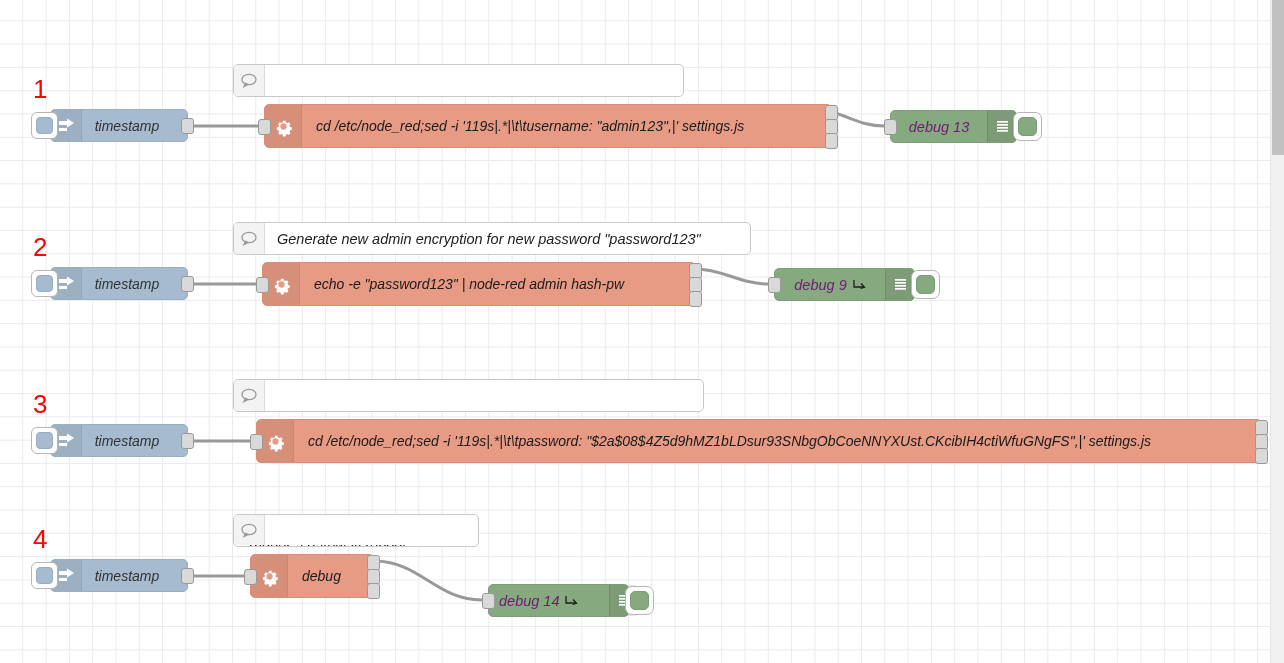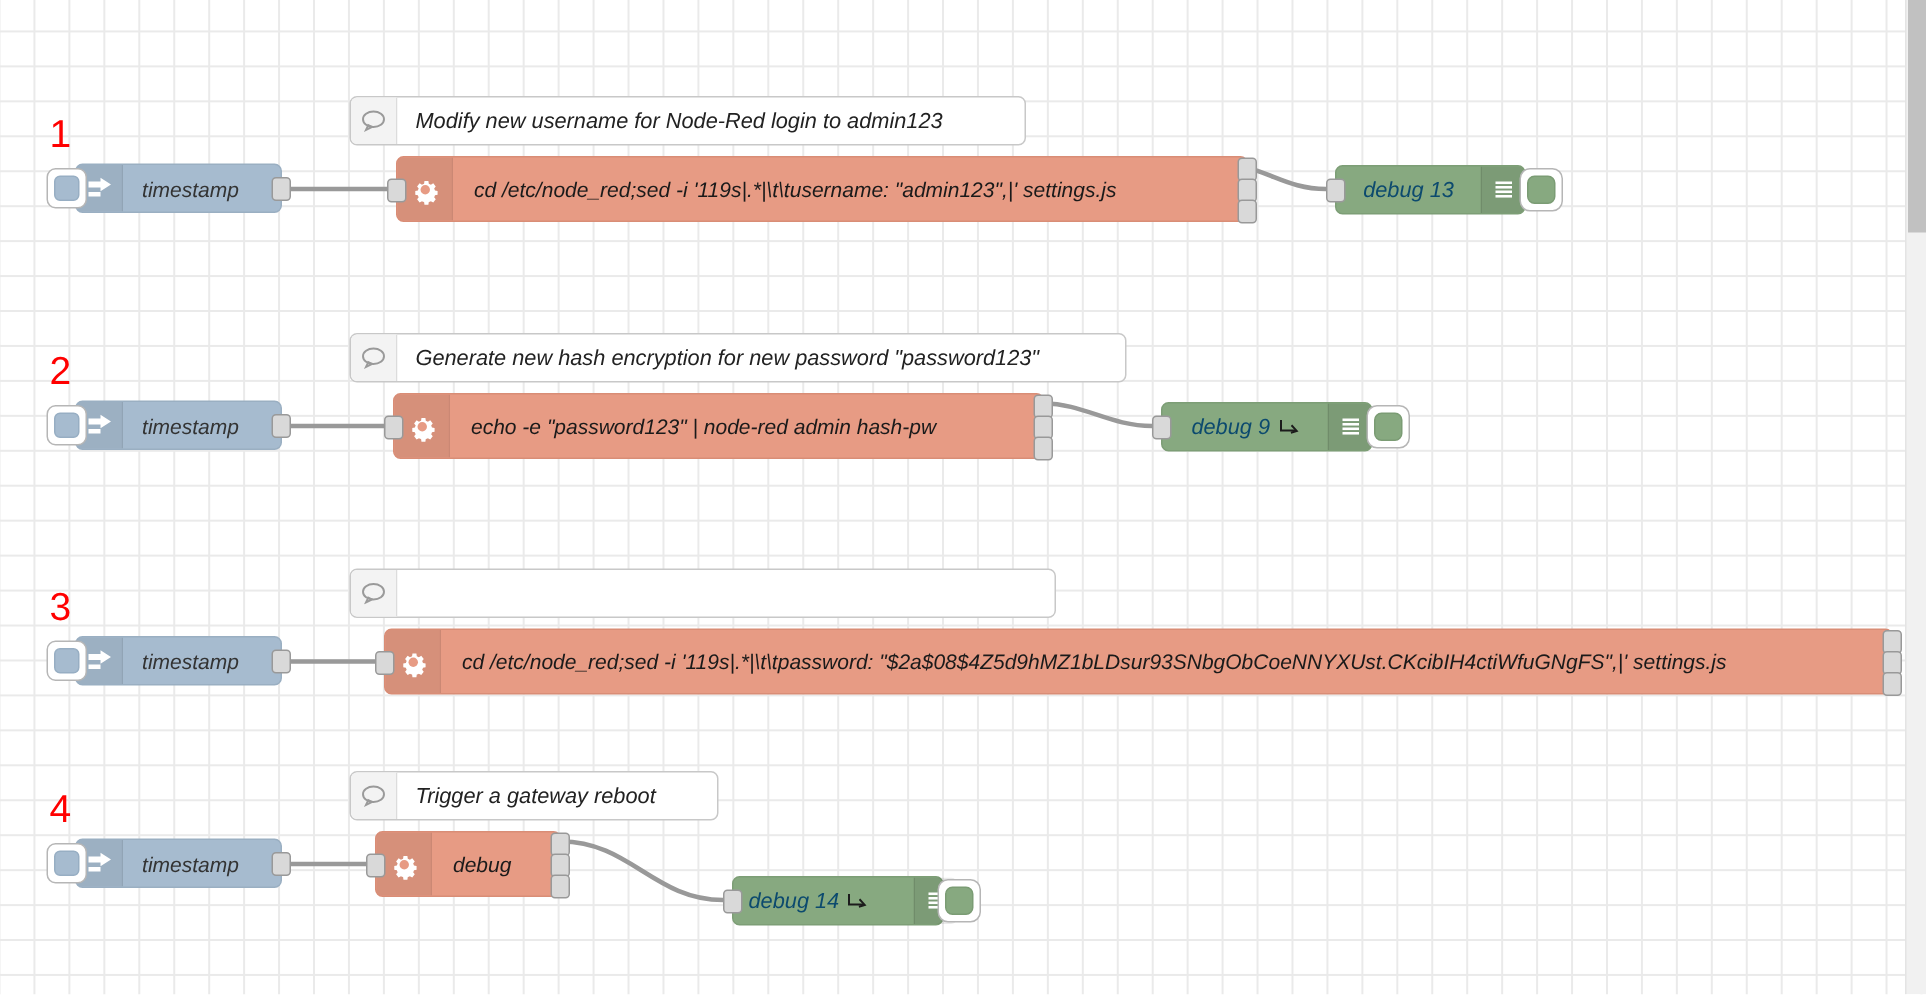--- a/index.html
+++ b/index.html
@@ -138,21 +138,21 @@
     border-radius: 5px;
   }
   .debug-node .debug-label {
     flex: 1 1 auto;
     display: flex;
     align-items: center;
     justify-content: center;
     gap: 6px;
     font-style: italic;
     font-size: 14.5px;
-    color: #0c4a6e;
+    color: #701a75;
     padding: 0 10px;
     white-space: nowrap;
   }
   .debug-icon-pane {
     width: 28px;
     flex: 0 0 28px;
     background: rgba(0,0,0,0.08);
     border-left: 1px solid rgba(0,0,0,0.10);
     border-radius: 0 4px 4px 0;
     display: flex;
@@ -257,21 +257,20 @@
 
   <div class="row-num" style="left:33px; top:76px;">1</div>
 
   <div class="node comment-node" style="left:233px; top:64px; width:451px;">
     <div class="node-icon-pane">
       <svg class="icon-svg" width="17" height="15" viewBox="0 0 17 15">
         <ellipse cx="8" cy="6.5" rx="7" ry="5.2" fill="none" stroke="#9a9a9a" stroke-width="1.3"></ellipse>
         <path d="M 4.5,10.4 L 3,13.6 L 7,11.6 Z" fill="none" stroke="#9a9a9a" stroke-width="1.3"></path>
       </svg>
     </div>
-    <div class="node-label">Modify new username for Node-Red login to admin123</div>
   </div>
 
   <div class="node inject-node" style="left:50px; top:109px; width:138px;">
     <div class="inject-btn">
       <div class="inject-btn-inner"></div>
     </div>
     <div class="node-icon-pane">
       <svg class="icon-svg" width="19" height="17" viewBox="0 0 19 17">
         <path d="M 2,4 L 10,4 L 10,1.5 L 17,6 L 10,10.5 L 10,8 L 2,8 Z" fill="#ffffff"></path>
         <rect x="2" y="11" width="8" height="3" fill="#ffffff"></rect>
@@ -315,21 +314,21 @@
 
   <div class="row-num" style="left:33px; top:234px;">2</div>
 
   <div class="node comment-node" style="left:233px; top:222px; width:518px;">
     <div class="node-icon-pane">
       <svg class="icon-svg" width="17" height="15" viewBox="0 0 17 15">
         <ellipse cx="8" cy="6.5" rx="7" ry="5.2" fill="none" stroke="#9a9a9a" stroke-width="1.3"></ellipse>
         <path d="M 4.5,10.4 L 3,13.6 L 7,11.6 Z" fill="none" stroke="#9a9a9a" stroke-width="1.3"></path>
       </svg>
     </div>
-    <div class="node-label">Generate new hash encryption for new password "password123"</div>
+    <div class="node-label">Generate new admin encryption for new password "password123"</div>
   </div>
 
   <div class="node inject-node" style="left:50px; top:267px; width:138px;">
     <div class="inject-btn">
       <div class="inject-btn-inner"></div>
     </div>
     <div class="node-icon-pane">
       <svg class="icon-svg" width="19" height="17" viewBox="0 0 19 17">
         <path d="M 2,4 L 10,4 L 10,1.5 L 17,6 L 10,10.5 L 10,8 L 2,8 Z" fill="#ffffff"></path>
         <rect x="2" y="11" width="8" height="3" fill="#ffffff"></rect>
@@ -409,21 +408,21 @@
     </div>
     <div class="node-label">cd /etc/node_red;sed -i '119s|.*|\t\tpassword: "$2a$08$4Z5d9hMZ1bLDsur93SNbgObCoeNNYXUst.CKcibIH4ctiWfuGNgFS",|' settings.js</div>
     <div class="port in" style="top:14px;"></div>
     <div class="port out" style="top:0px;"></div>
     <div class="port out" style="top:14px;"></div>
     <div class="port out" style="top:28px;"></div>
   </div>
 
   <div class="row-num" style="left:33px; top:526px;">4</div>
 
-  <div class="node comment-node" style="left:233px; top:514px; width:246px;">
+  <div class="node comment-node" style="left:233px; top:514px; width:246px;flex-direction:column;">
     <div class="node-icon-pane">
       <svg class="icon-svg" width="17" height="15" viewBox="0 0 17 15">
         <ellipse cx="8" cy="6.5" rx="7" ry="5.2" fill="none" stroke="#9a9a9a" stroke-width="1.3"></ellipse>
         <path d="M 4.5,10.4 L 3,13.6 L 7,11.6 Z" fill="none" stroke="#9a9a9a" stroke-width="1.3"></path>
       </svg>
     </div>
     <div class="node-label">Trigger a gateway reboot</div>
   </div>
 
   <div class="node inject-node" style="left:50px; top:559px; width:138px;">

